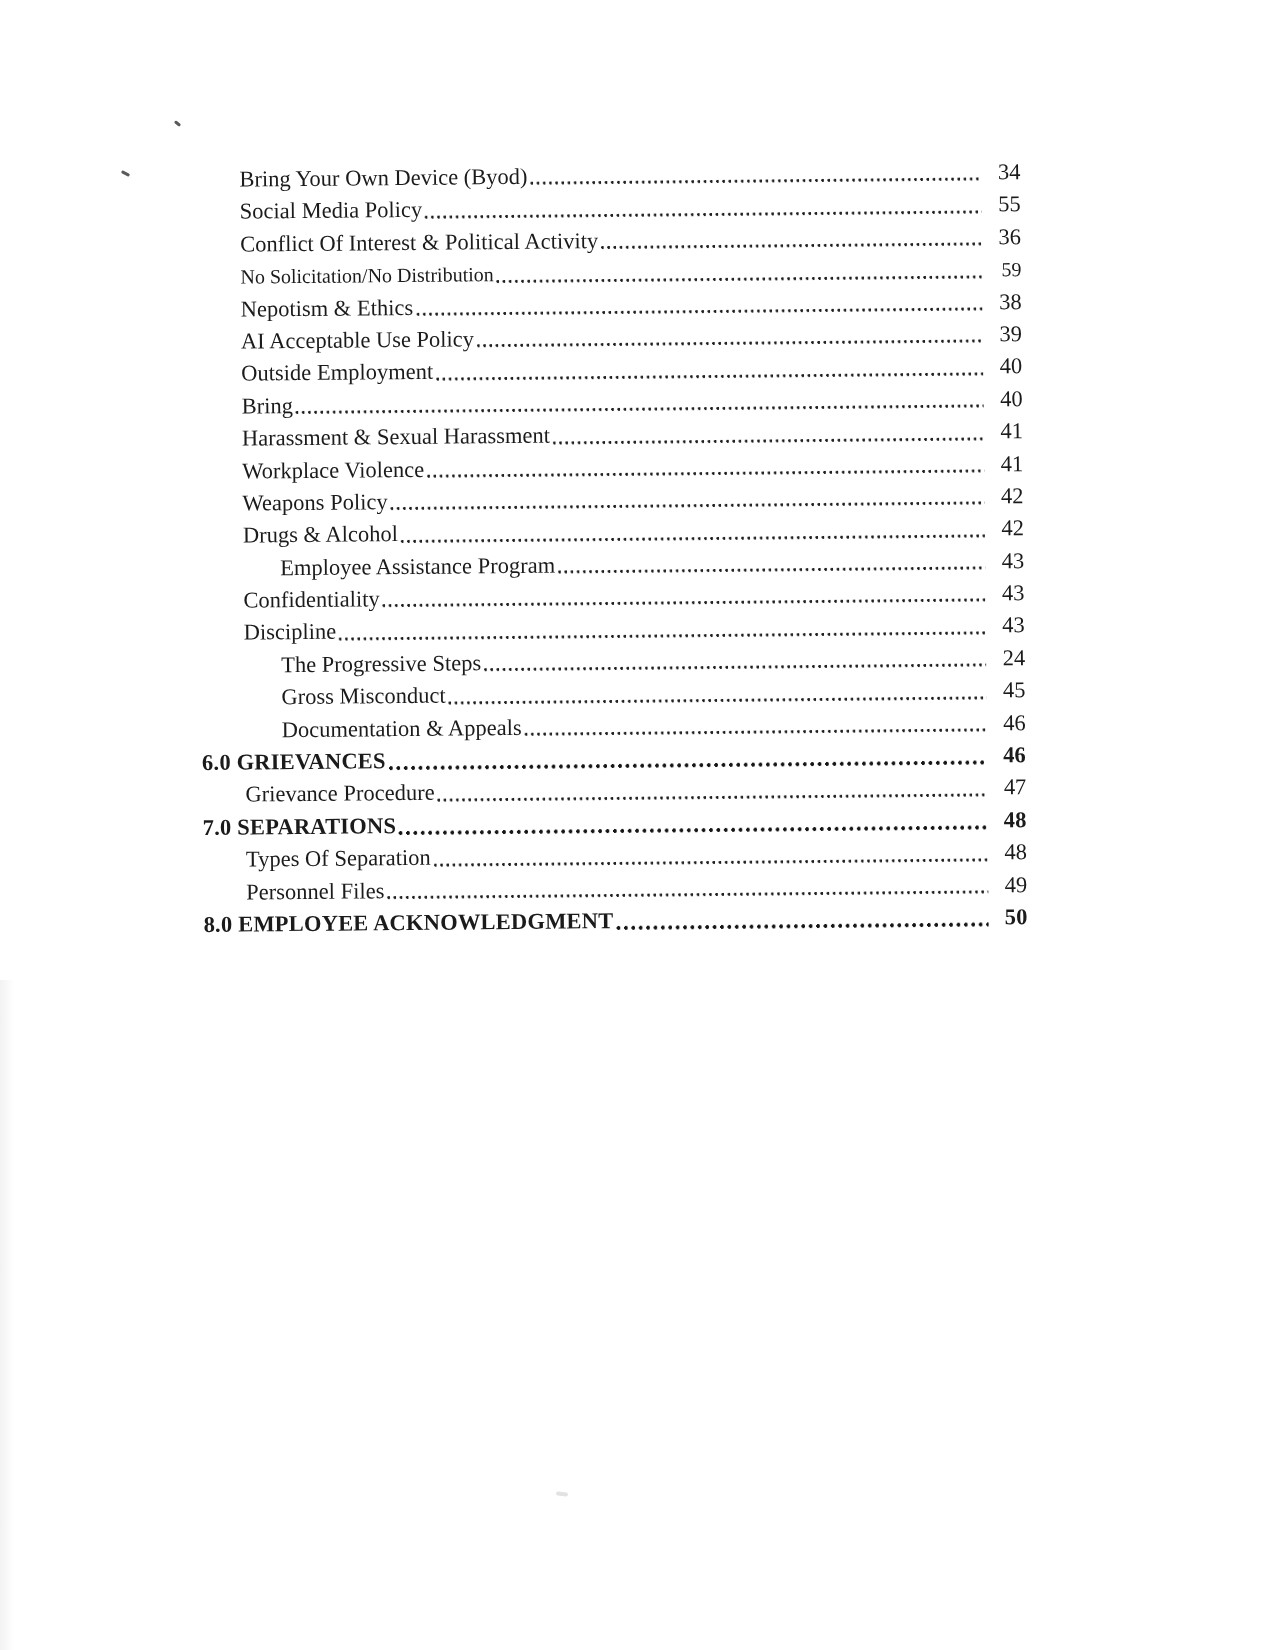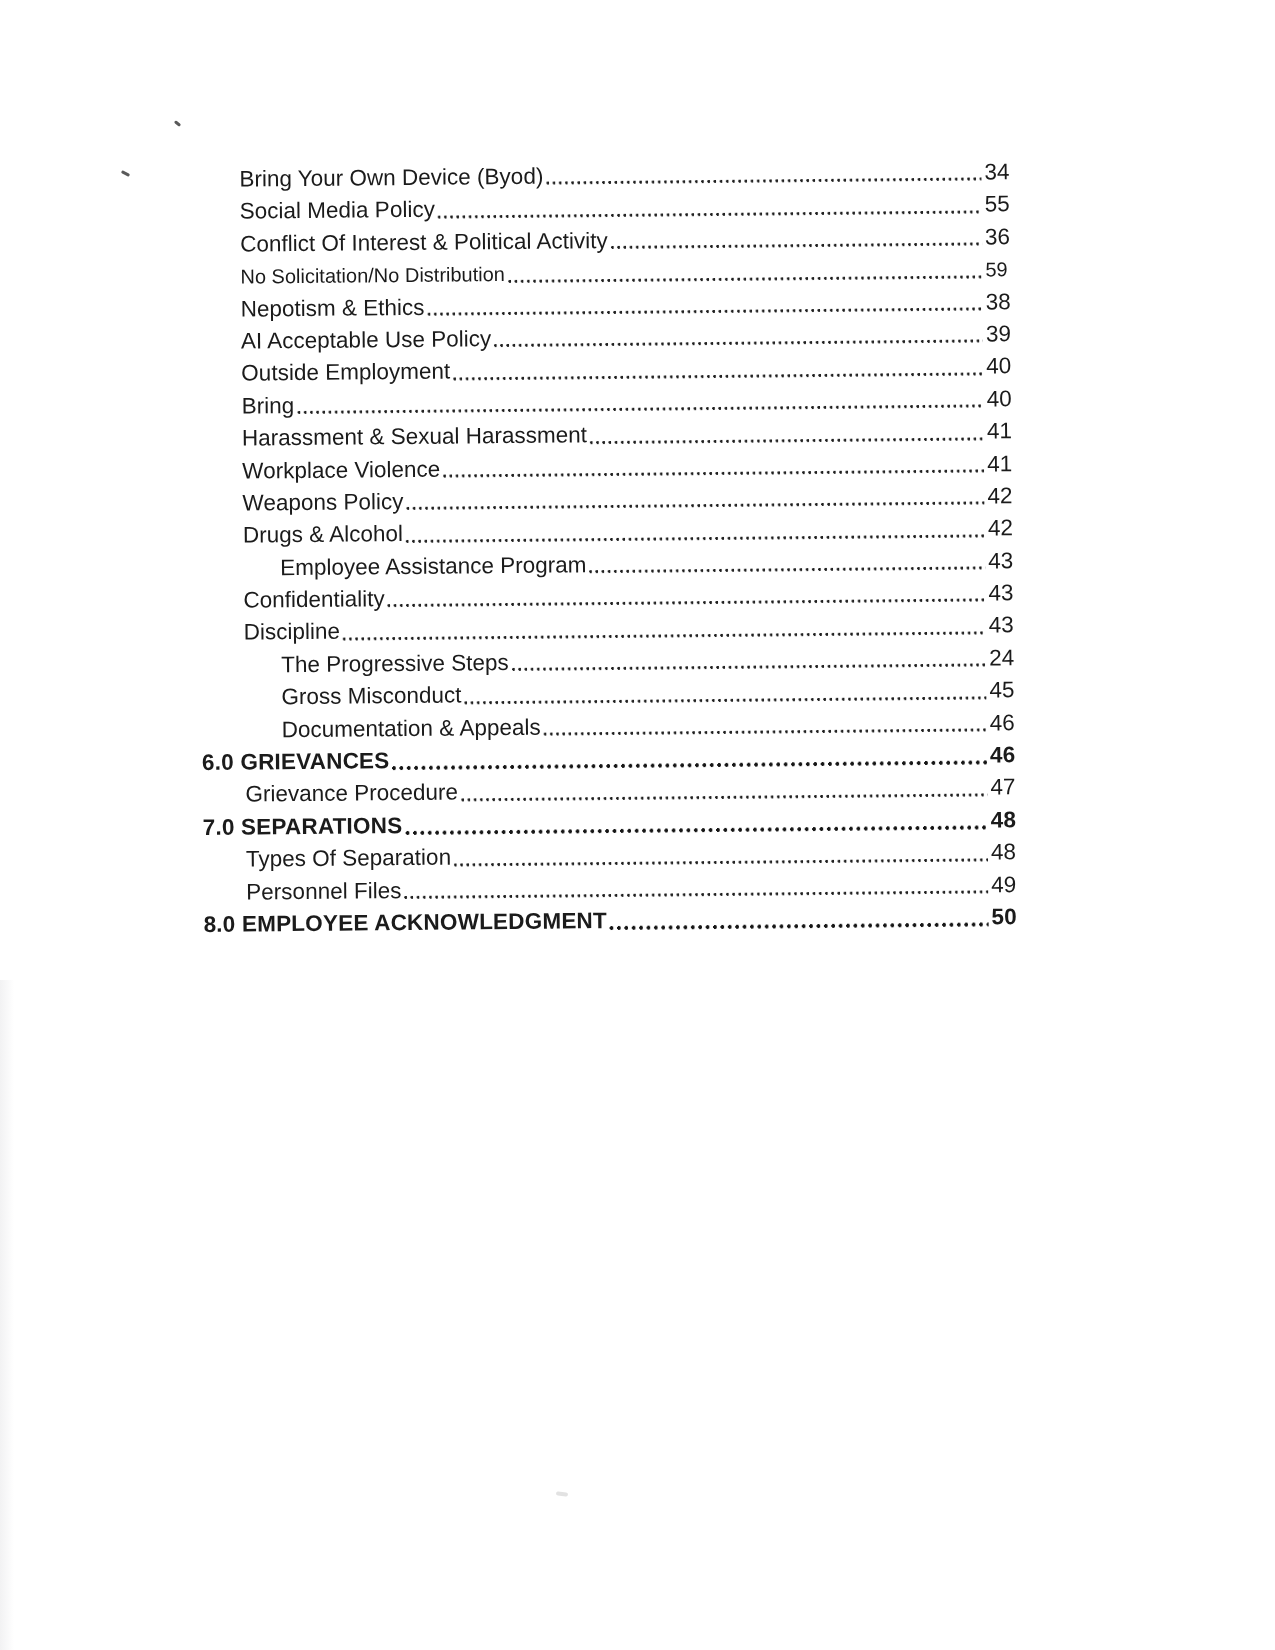--- a/index.html
+++ b/index.html
@@ -8,21 +8,21 @@
     background: #ffffff;
     width: 1275px;
     height: 1650px;
     overflow: hidden;
   }
   .page {
     position: relative;
     width: 1275px;
     height: 1650px;
     background: #ffffff;
-    font-family: Liberation Sans, sans-serif;
+    font-family: Liberation Serif, serif;
     color: #1b1b1b;
   }
   
   .scan-edge {
     position: absolute;
     left: 0;
     top: 980px;
     width: 14px;
     height: 670px;
     background: linear-gradient(to right, #f2f2f3, rgba(255,255,255,0));
@@ -71,21 +71,21 @@
   }
   .toc-row.bold .toc-dots {
     height: 6px;
     margin-bottom: 6px;
     background-image: radial-gradient(circle at 3px 3px, #161616 1.7px, rgba(0,0,0,0) 2.05px);
     background-size: 7.4px 6px;
   }
   .toc-page {
     flex: 0 0 auto;
     min-width: 36px;
-    text-align: left;
+    text-align: right;
   }
 </style>
 </head>
 <body>
 
 <div class="page">
   <div class="scan-edge"></div>
   <div class="speck speck-1"></div>
   <div class="speck speck-2"></div>
   <div class="speck speck-3"></div>

